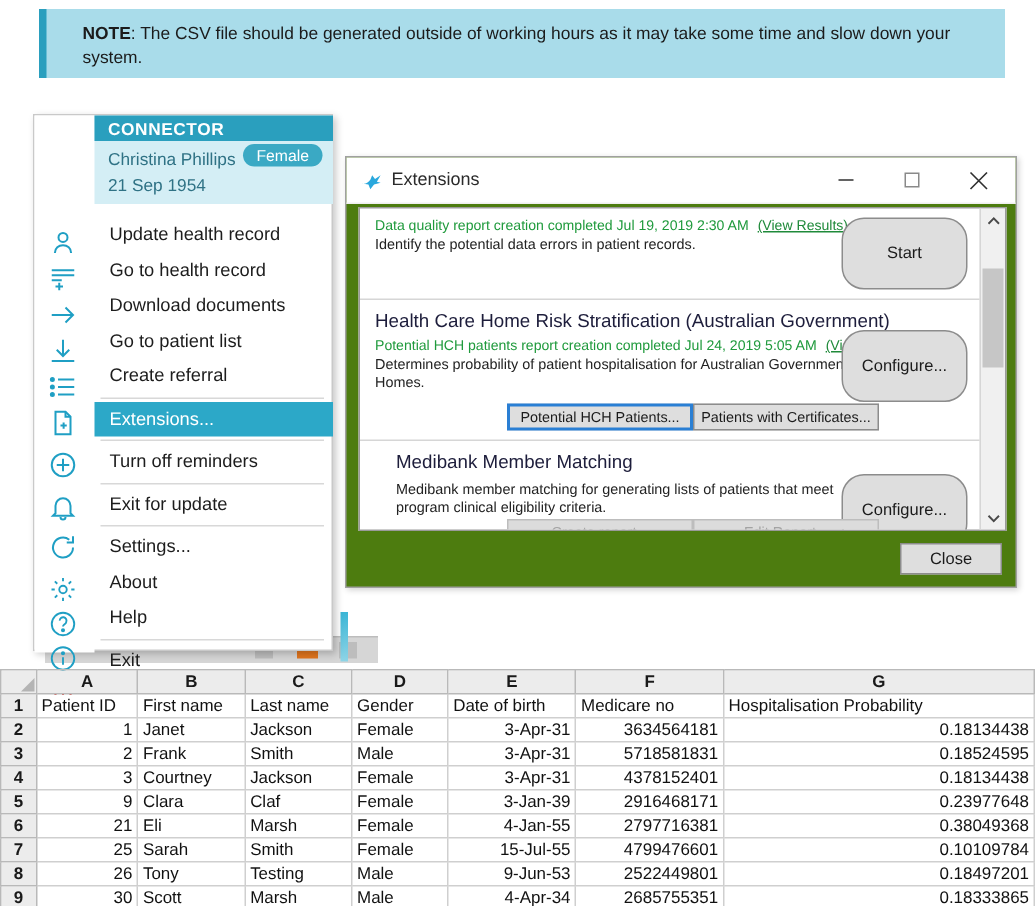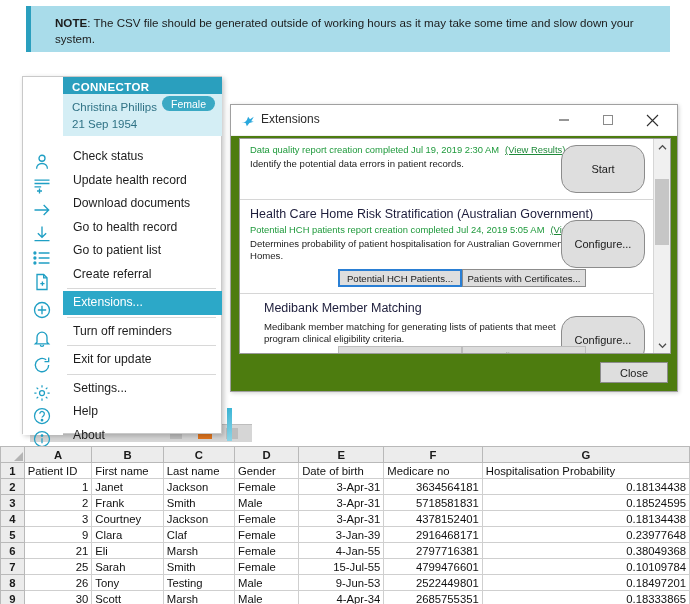--- a/index.html
+++ b/index.html
@@ -342,36 +342,35 @@
       <div class="patient-header">
         <div class="ph-title">CONNECTOR</div>
         <div class="ph-row">
           <span class="ph-name">Christina Phillips</span>
           <span class="ph-badge">Female</span>
         </div>
         <div class="ph-dob">21 Sep 1954</div>
       </div>
 
       <div class="menu-list">
-        <div class="menu-item">Check status</div>
         <div class="menu-item">Update health record</div>
+        <div class="menu-item">Go to health record</div>
         <div class="menu-item">Download documents</div>
-        <div class="menu-item">Go to health record</div>
         <div class="menu-item">Go to patient list</div>
         <div class="menu-item">Create referral</div>
         <div class="menu-sep"></div>
         <div class="menu-item highlighted">Extensions...</div>
         <div class="menu-sep"></div>
         <div class="menu-item">Turn off reminders</div>
         <div class="menu-sep"></div>
         <div class="menu-item">Exit for update</div>
         <div class="menu-sep"></div>
         <div class="menu-item">Settings...</div>
+        <div class="menu-item">About</div>
         <div class="menu-item">Help</div>
-        <div class="menu-item">About</div>
         <div class="menu-sep"></div>
         <div class="menu-item">Exit</div>
       </div>
 
     </div>
   </div>
 
   <div class="dialog">
 
     <div class="dlg-titlebar">

